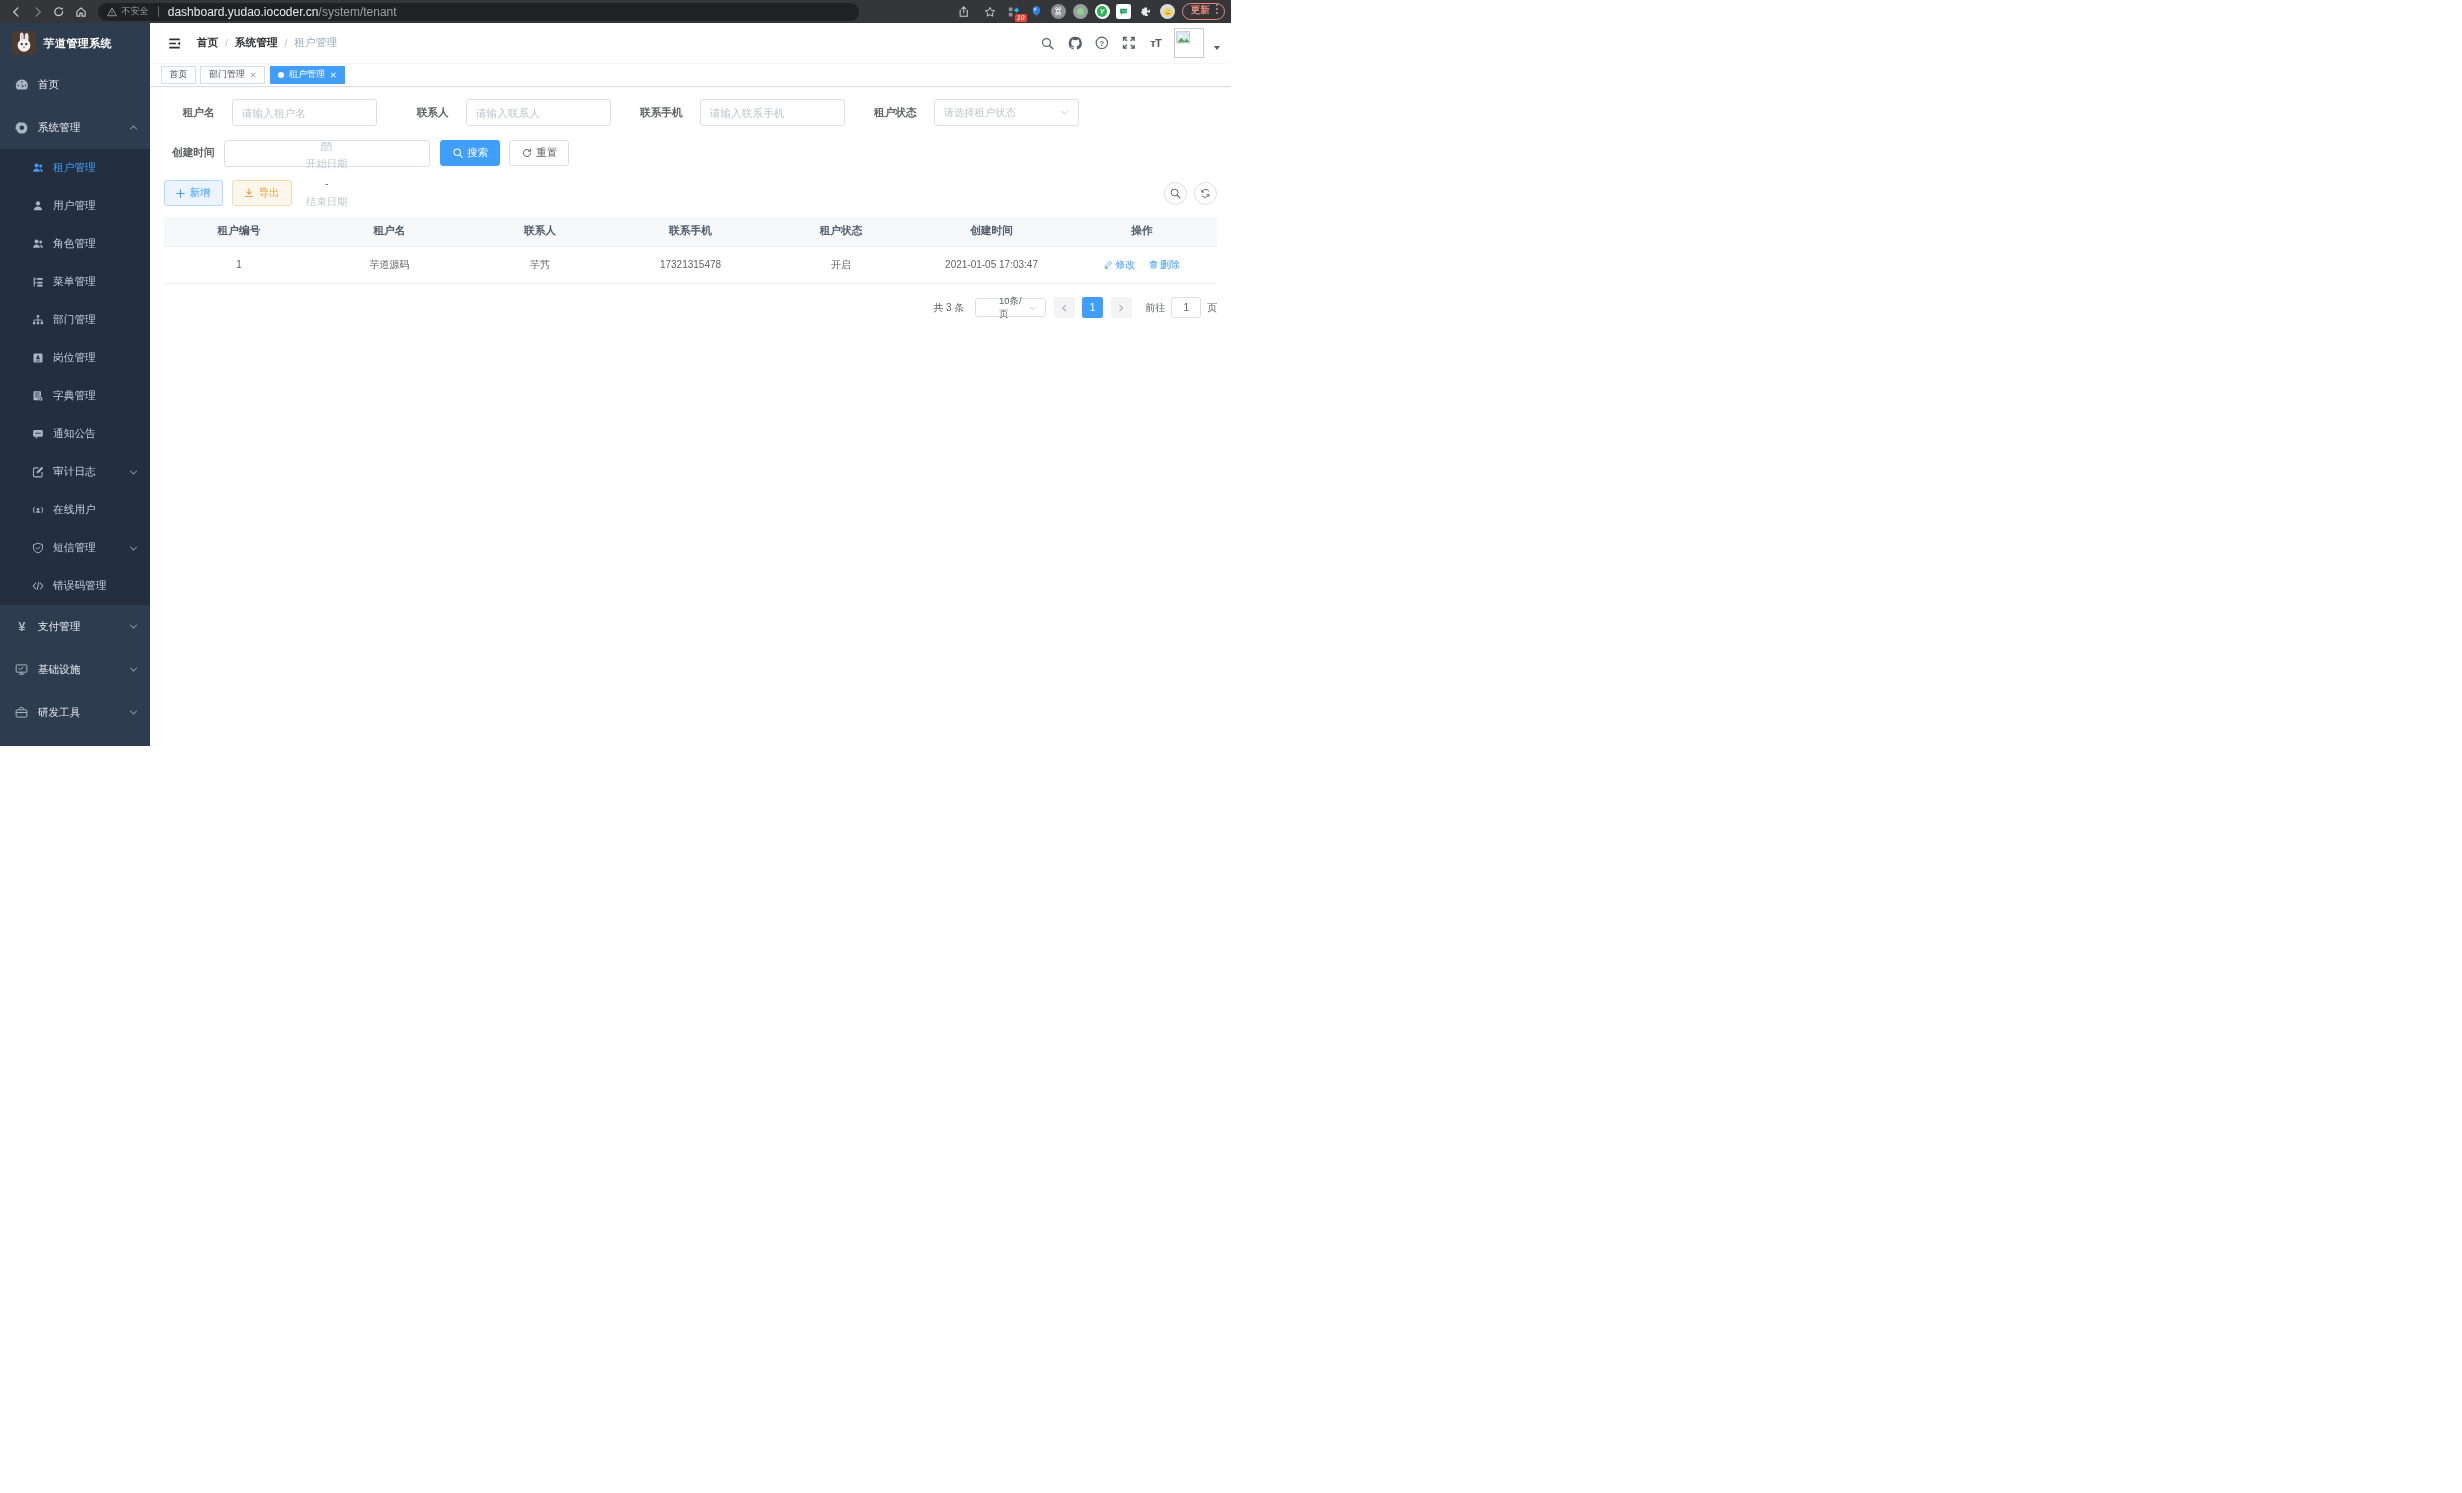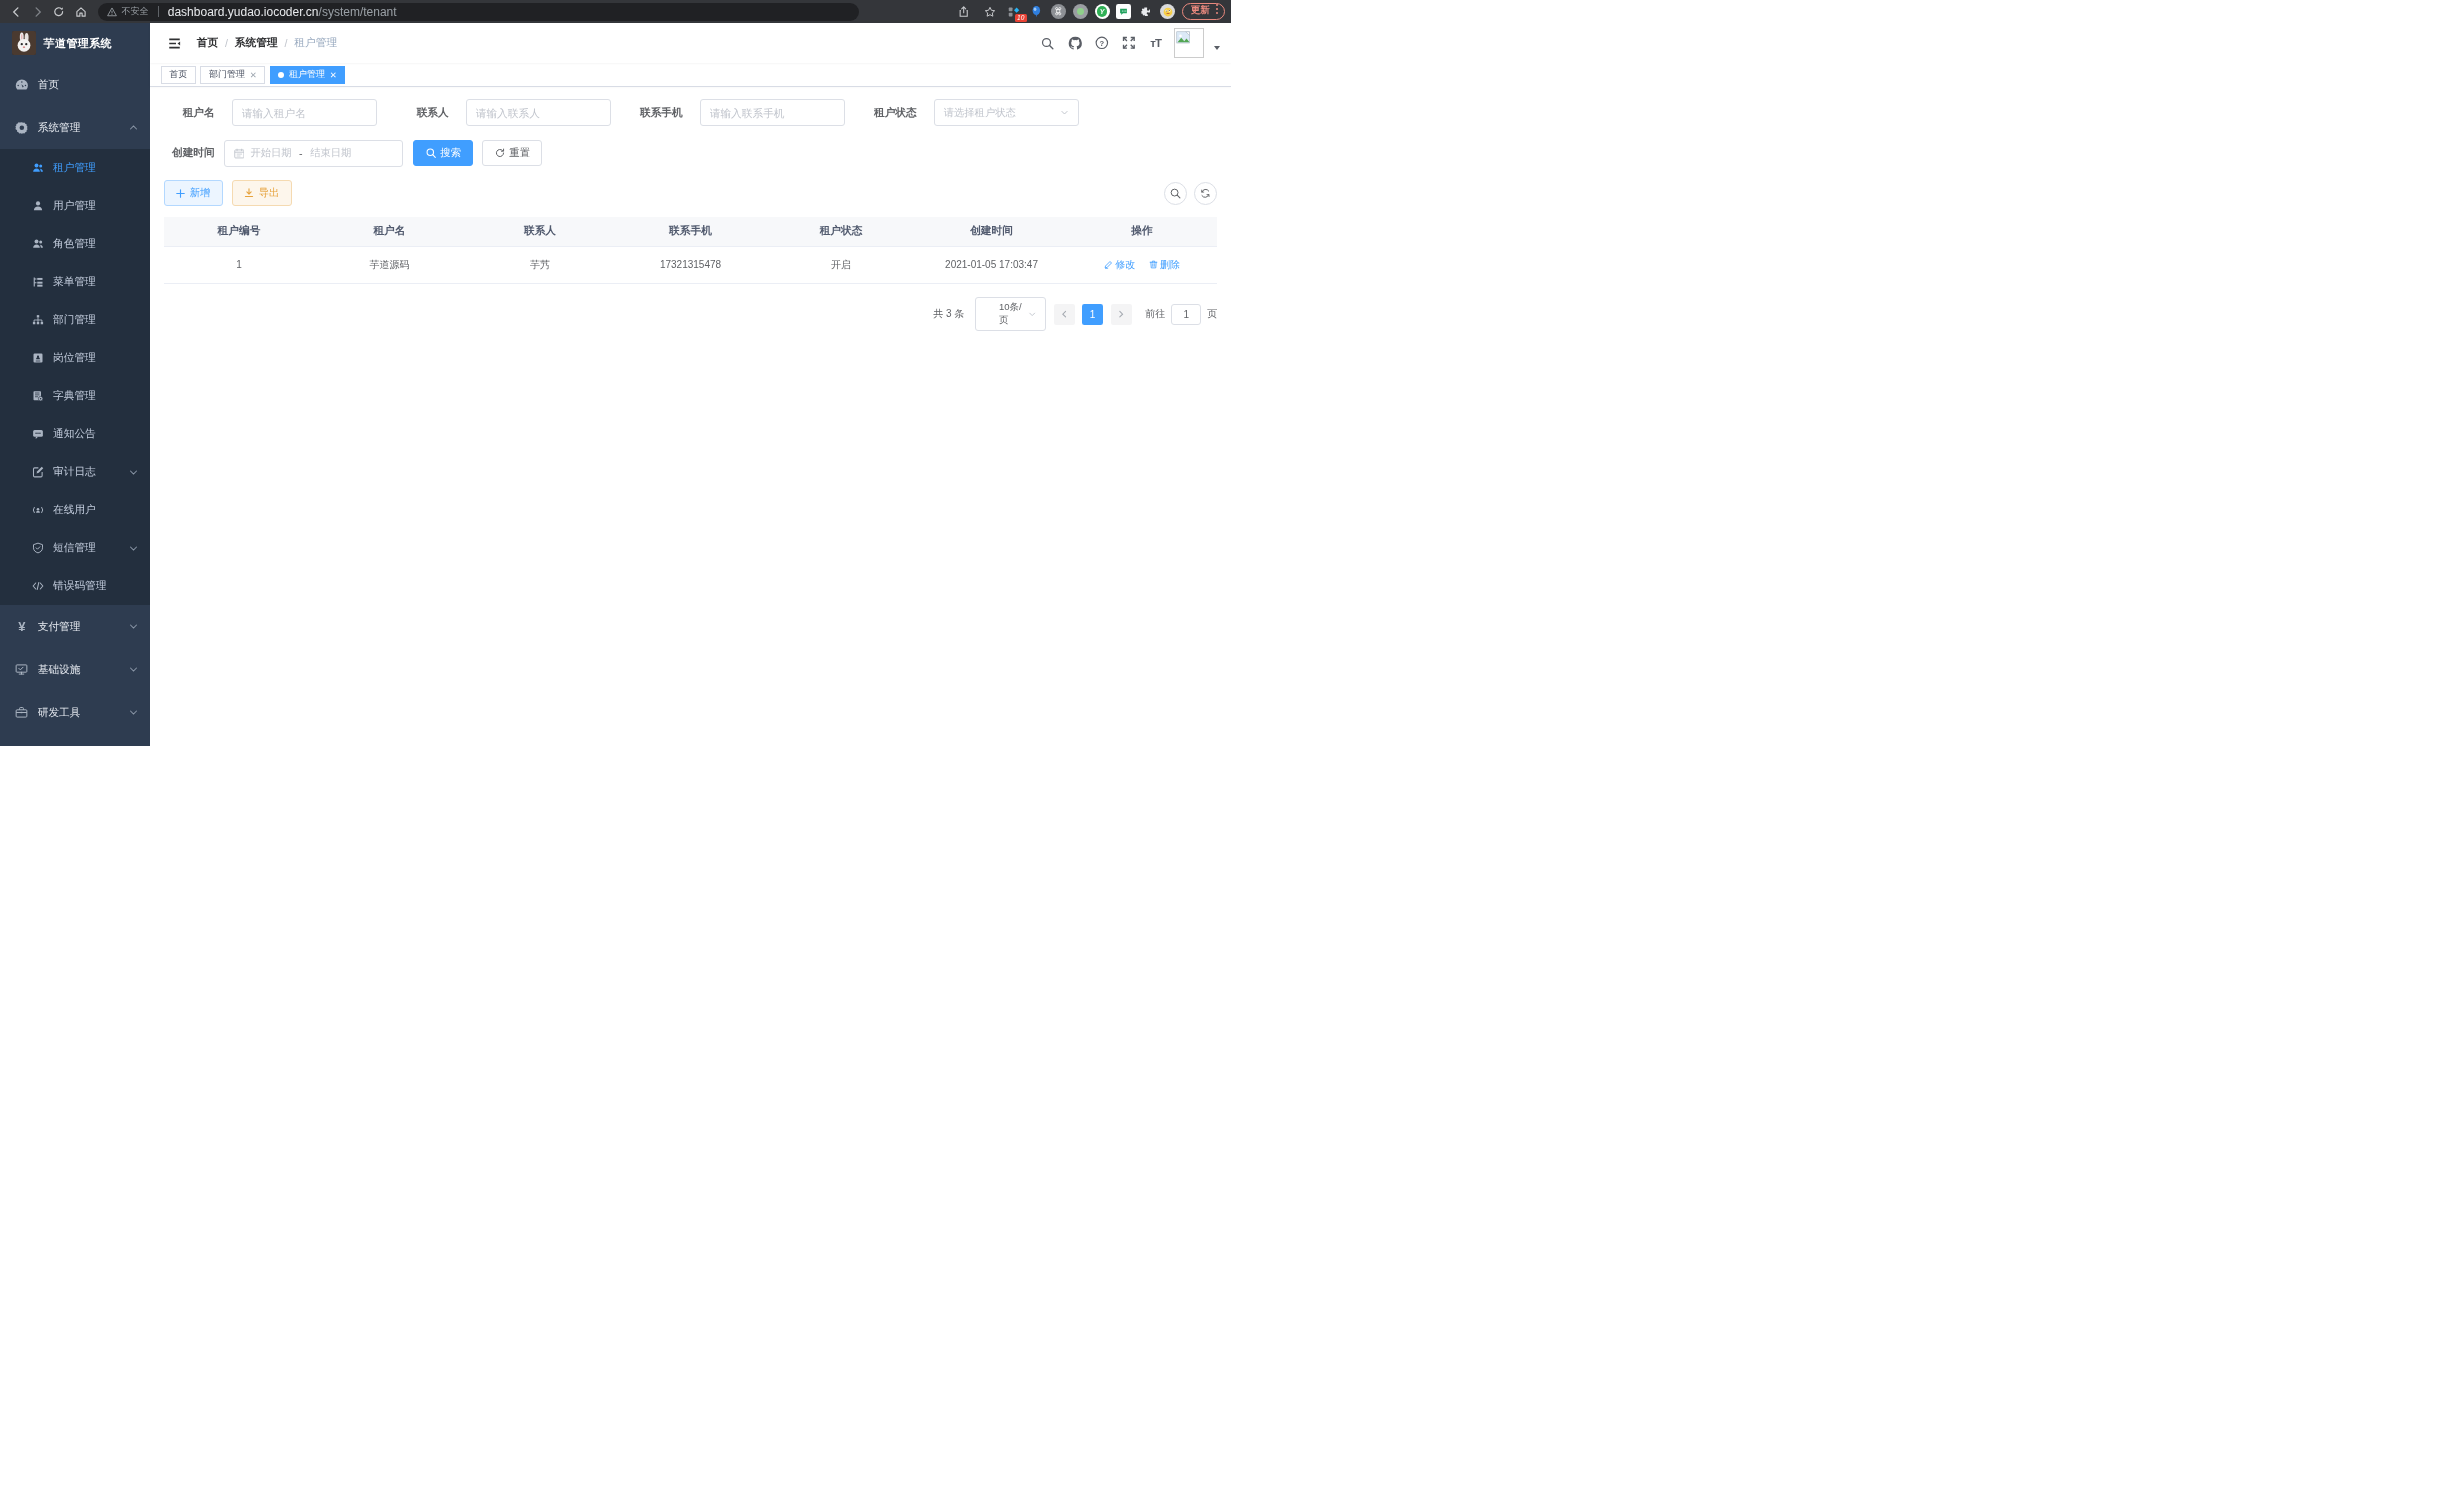--- a/index.html
+++ b/index.html
@@ -77,21 +77,21 @@
   .filter-row { display:flex; align-items:center; margin-bottom:13.7px; }
   .f-label { width:51px; text-align:right; font-size:10.7px; font-weight:700; color:#606266; margin-right:9px; flex:none; }
   .f-label.w4 { width:51px; }
   .inp { height:27px; border:0.8px solid #dcdfe6; border-radius:3px; background:#fff; display:flex; align-items:center;
     padding:0 9px; font-size:10.7px; color:#606266; }
   .inp input { border:none; outline:none; width:100%; font-size:10.7px; color:#606266; font-family:inherit; background:transparent; }
   .inp input::placeholder { color:#c0c4cc; }
   .w190 { width:145px;margin-left:8px; }
   .sel-caret { margin-left:auto; color:#c0c4cc; display:flex; }
   .gap28 { width:21px; flex:none; }
-  .date-range { width:179px; gap:6px; color:#c0c4cc; }
+  .date-range { width:206px; gap:6px; color:#c0c4cc;flex-direction:column; }
   .date-range .ph { font-size:10.3px; color:#c0c4cc; }
   .date-range .dash { color:#606266; margin:0 1.5px; }
   .btn { height:26px; border-radius:3px; font-size:10.3px; display:inline-flex; align-items:center; gap:4.6px;
     padding:0 11.4px; cursor:pointer; border:0.8px solid #dcdfe6; background:#fff; color:#606266; font-family:inherit; }
   .btn-primary { background:#409eff; border-color:#409eff; color:#fff; }
   .btn-plain-blue { background:#ecf5ff; border-color:#b3d8ff; color:#409eff; }
   .btn-plain-orange { background:#fdf6ec; border-color:#f5dab1; color:#e6a23c; }
   .toolbar-row { display:flex; align-items:center; margin-bottom:10.7px; }
   .toolbar-right { margin-left:auto; display:flex; gap:7.6px; }
   .circle-btn { width:23px; height:23px; border-radius:50%; border:0.8px solid #dcdfe6; background:#fff;
@@ -102,21 +102,21 @@
   table.grid th { background:#f7f8fa; height:29px; font-size:10.7px; color:#515a6e; font-weight:700; text-align:center;
     border-bottom:0.8px solid #ebeef5; }
   table.grid td { height:37px; text-align:center; font-size:10px; color:#606266; border-bottom:0.8px solid #ebeef5; }
   .act-link { color:#409eff; font-size:10px; display:inline-flex; align-items:center; gap:2.3px; cursor:pointer; }
   .act-link + .act-link { margin-left:10.7px; }
 
   
   .pagination { display:flex; align-items:center; justify-content:flex-end; margin-top:13.7px; gap:7.6px;
     font-size:10px; color:#606266; }
   .pg-total { margin-right:3px; }
-  .pg-size { width:71px; height:34px; font-size:9.5px;padding-left:23px; }
+  .pg-size { width:71px; height:19px; font-size:9.5px;padding-left:23px; }
   .pg-btn { width:21px; height:21px; border-radius:2.3px; background:#f4f4f5; display:flex; align-items:center;
     justify-content:center; color:#a4a9b0; cursor:pointer; }
   .pg-btn.num { background:#409eff; color:#fff; font-size:10px; }
   .pg-goto { display:flex; align-items:center; gap:6px; margin-left:6px; }
   .pg-goto-input { width:30px; height:21px; border:0.8px solid #dcdfe6; border-radius:3px; text-align:center;
     font-size:10px; color:#606266; outline:none; font-family:inherit; }
 </style>
 </head>
 <body>
 

